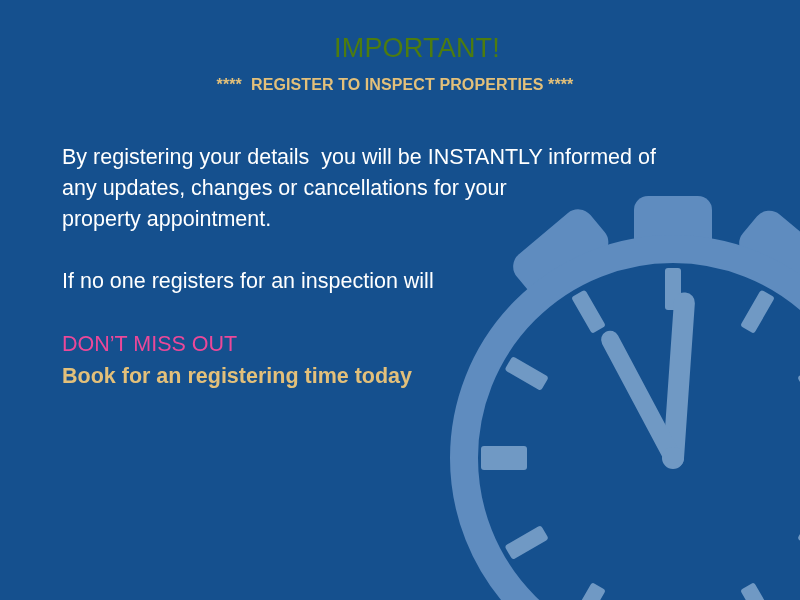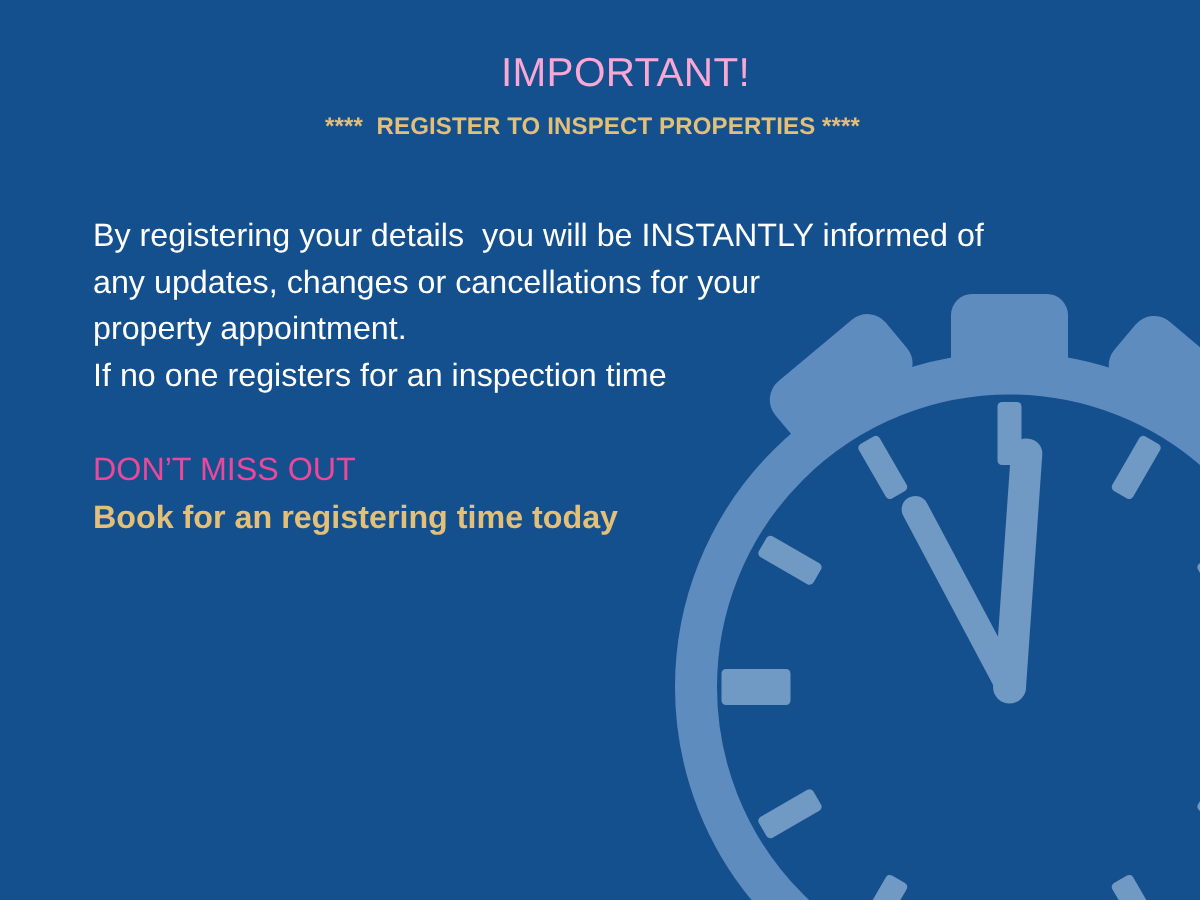--- a/index.html
+++ b/index.html
@@ -71,21 +71,21 @@
   }
   .line {
     font-size: 21.5px;
     line-height: 31px;
     white-space: pre;
     display: block;
   }
   .line-white { color: #ffffff; font-weight: 400; }
   .line-gold  { font-weight: 700; }
 
-  #para-1 { }
+  #para-1 { margin-bottom: 31px; }
   #para-2 { margin-bottom: 31px; }
   #cta-first-line { line-height: 33px; }
 </style>
 </head>
 <body>
 
 <div id="slide" style="width: 800px; height: 600px;">
 
   <div id="bg-fill" style="background: rgb(21, 80, 142);"></div>
 
@@ -126,34 +126,34 @@
       <g transform="rotate(-28 673 458)">
         <rect x="664" y="315" width="18" height="153" rx="9" class="clk-hand" fill="#7099C4"></rect>
       </g>
       <circle cx="673" cy="458" r="11" class="clk-hand" fill="#7099C4"></circle>
     </g>
   </svg>
 
   <div id="text-layer">
 
     <div id="title-block">
-      <div id="title-line-1" style="color: #f9a8d4; padding-left: 44px;">IMPORTANT!</div>
+      <div id="title-line-1" style="color: #4d7c0f; padding-left: 44px;">IMPORTANT!</div>
       <div id="title-line-2" style="color: rgb(227, 192, 122);">****  REGISTER TO INSPECT PROPERTIES ****</div>
     </div>
 
     <div id="body-block">
 
       <div class="para" id="para-1">
         <span class="line line-white" style="color: rgb(255, 255, 255);">By registering your details  you will be INSTANTLY informed of</span>
         <span class="line line-white" style="color: rgb(255, 255, 255);">any updates, changes or cancellations for your</span>
         <span class="line line-white" style="color: rgb(255, 255, 255);">property appointment.</span>
       </div>
 
       <div class="para" id="para-2">
-        <span class="line line-white" style="color: rgb(255, 255, 255);">If no one registers for an inspection time</span>
+        <span class="line line-white" style="color: rgb(255, 255, 255);">If no one registers for an inspection will</span>
       </div>
 
       <div class="para" id="para-cta">
         <span class="line line-white" id="cta-first-line" style="color: #ec4899;">DON’T MISS OUT</span>
         <span class="line line-gold" style="color: rgb(227, 192, 122);">Book for an registering time today</span>
       </div>
 
     </div>
   </div>
 </div>

